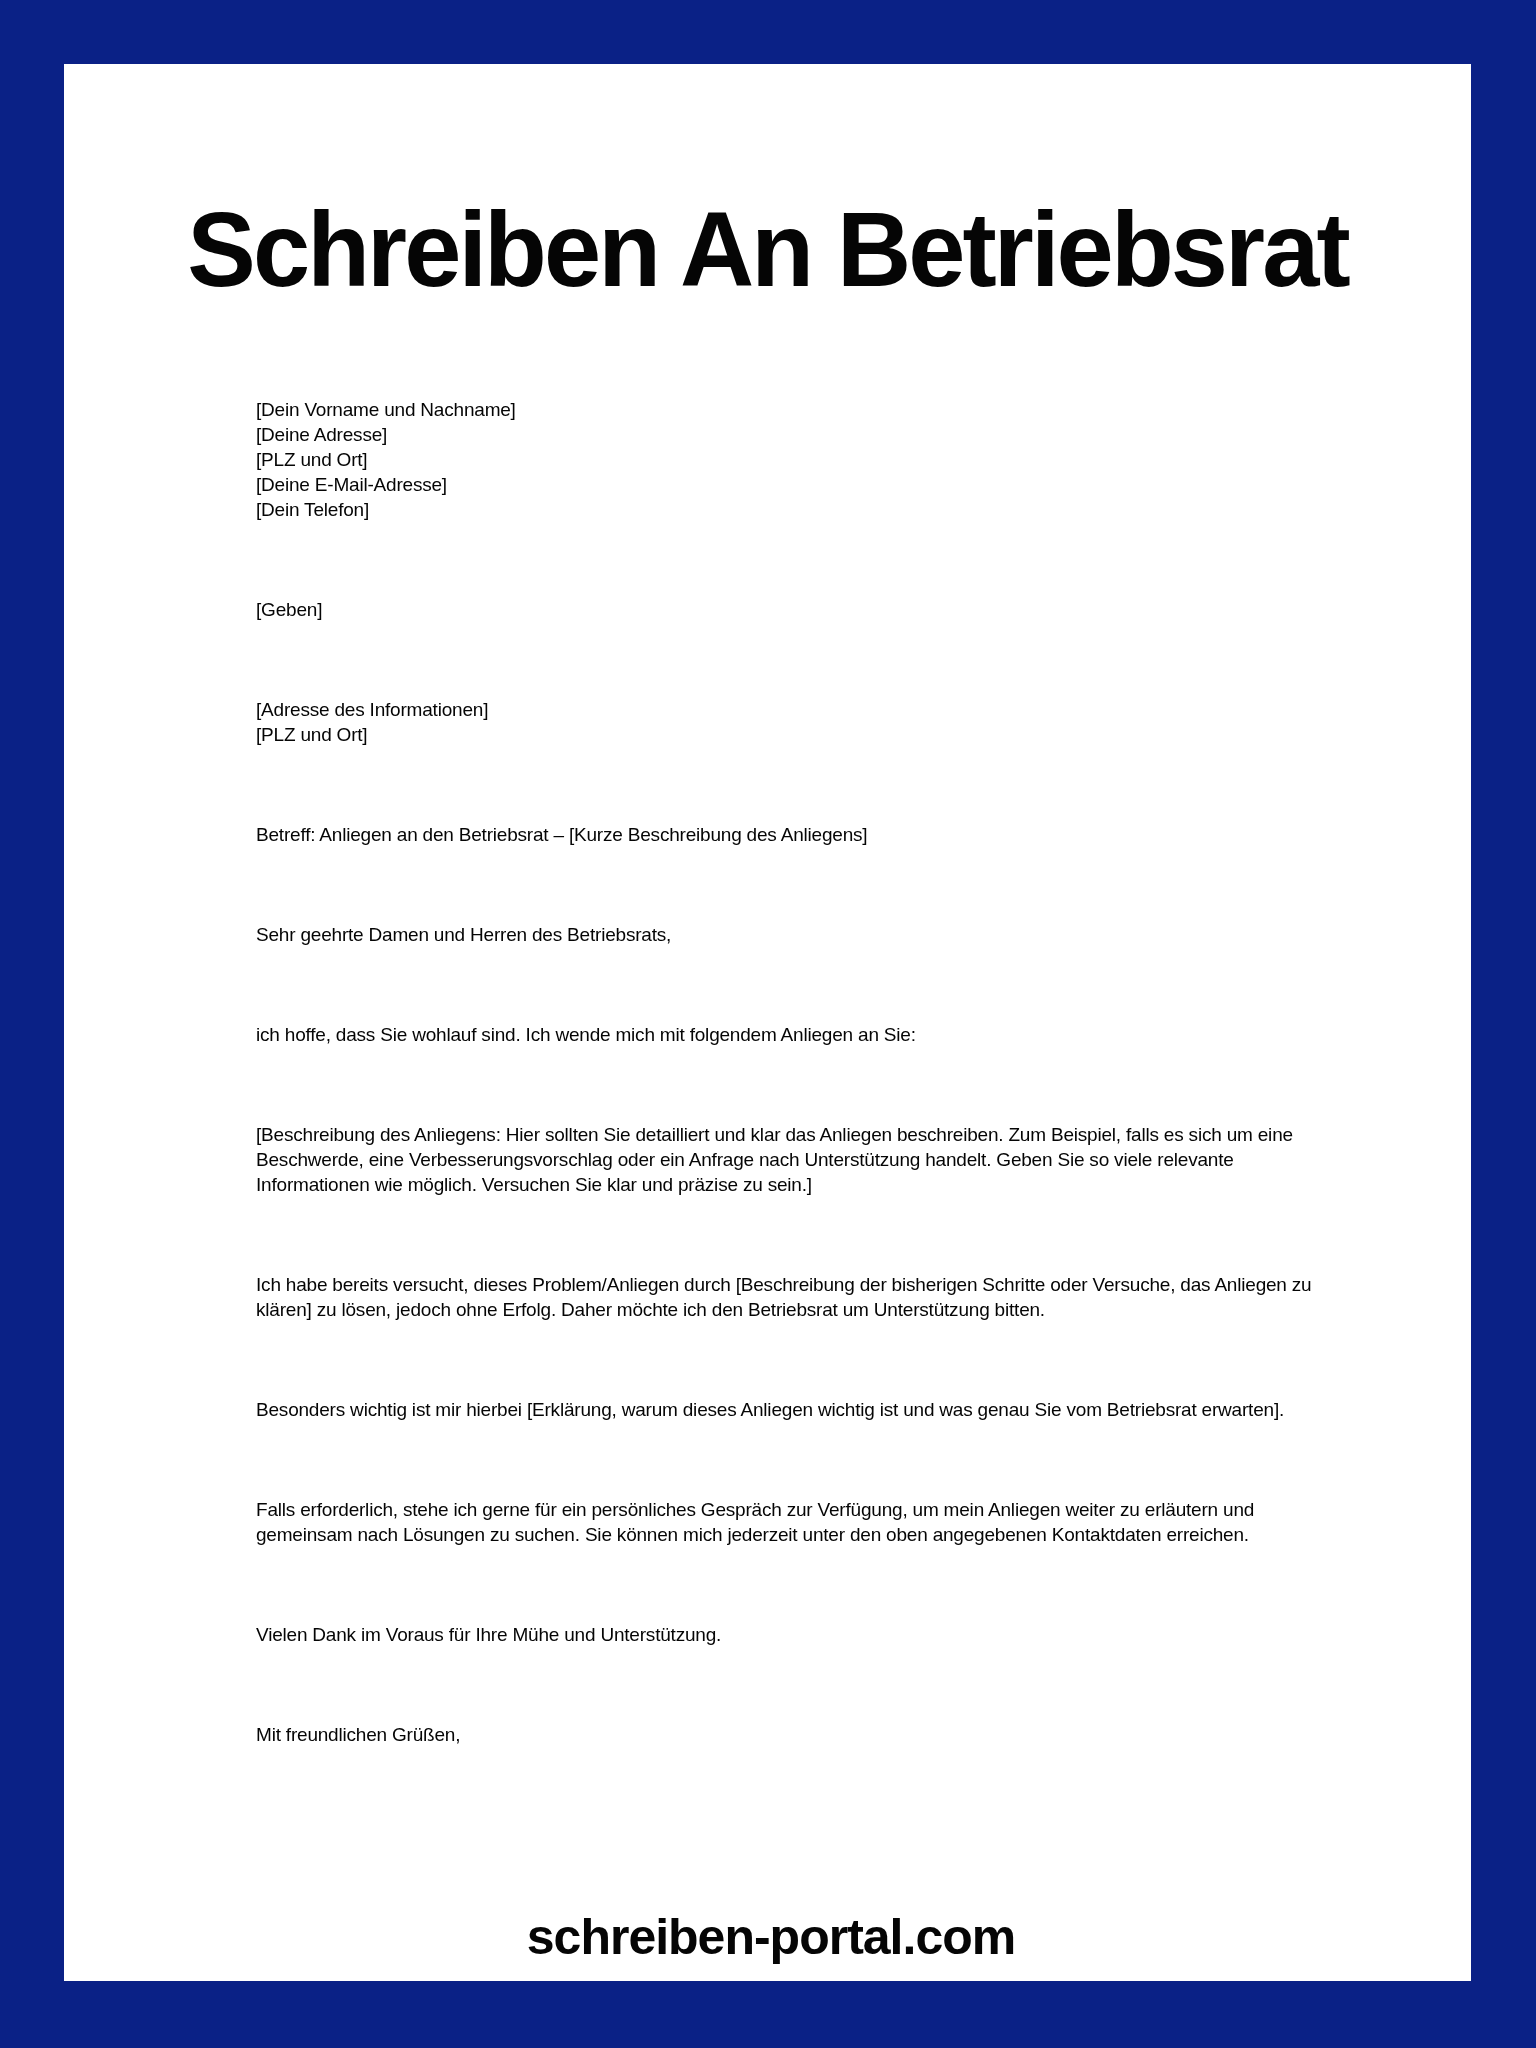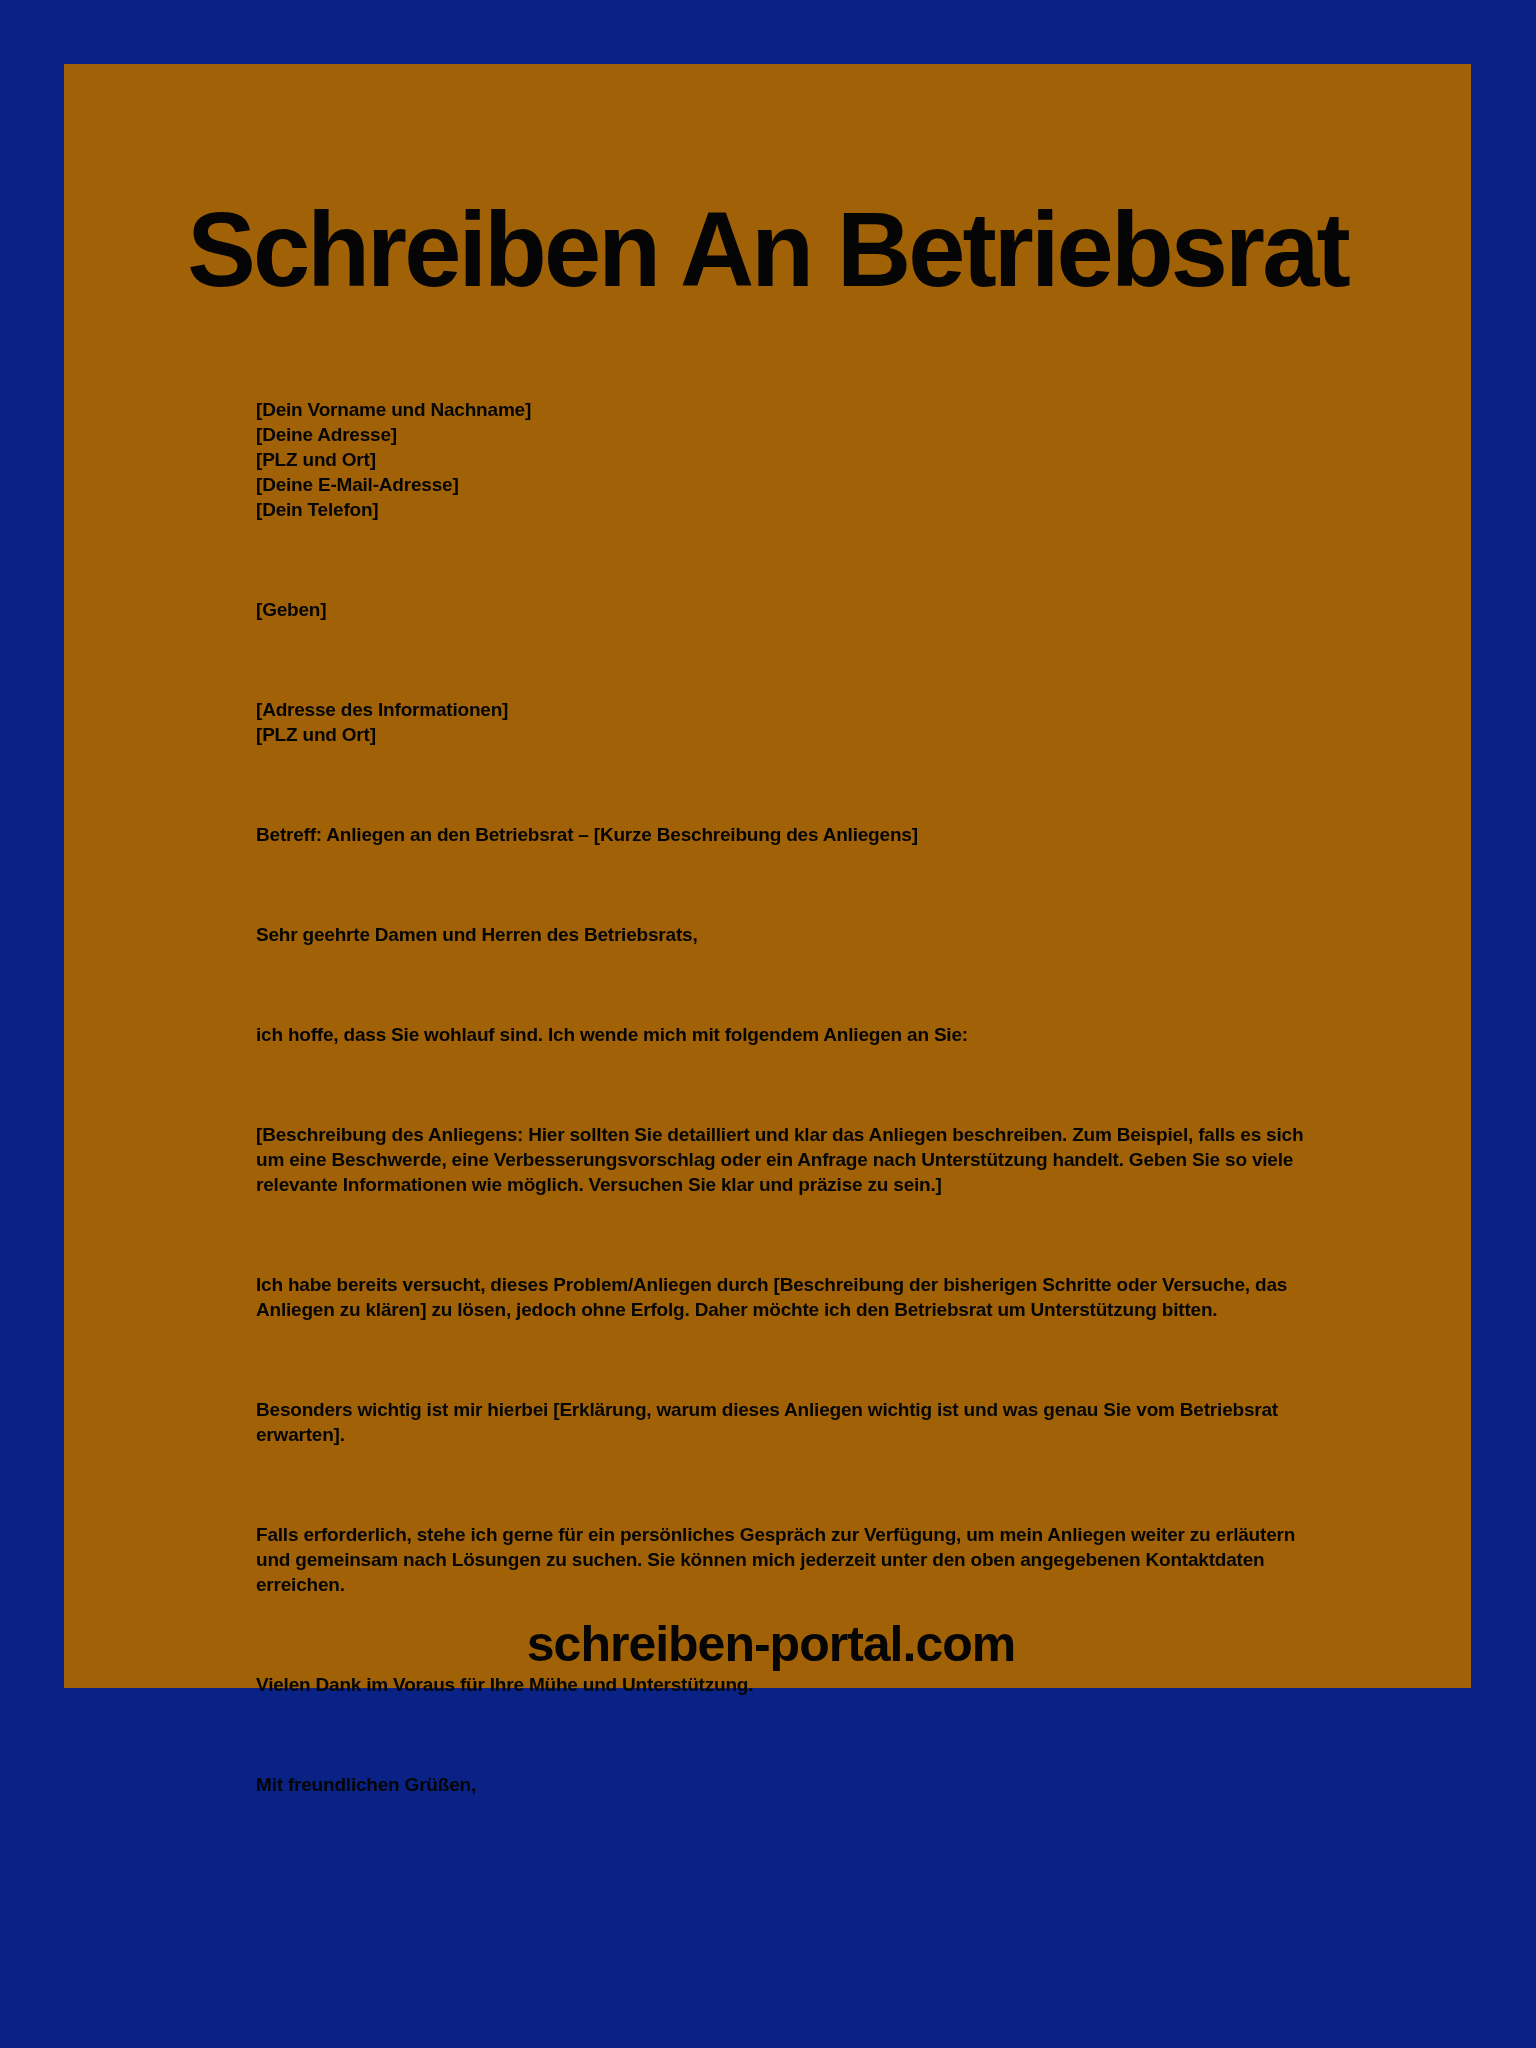--- a/index.html
+++ b/index.html
@@ -9,42 +9,42 @@
     height: 2048px;
     overflow: hidden;
     background: #0a2186;
     font-family: "Liberation Sans", sans-serif;
   }
   .page {
     position: absolute;
     left: 64px;
     top: 64px;
     width: 1407px;
-    height: 1624px;
-    background: #a16207;
+    height: 1917px;
+    background: #ffffff;
     color: #050505;
   }
   .title {
     margin: 0;
     padding-top: 132px;
     text-align: center;
     font-size: 106px;
     font-weight: 700;
     letter-spacing: -3px;
     line-height: 1;
     white-space: nowrap;
     transform: scaleX(0.97);
     transform-origin: center top;
   }
   .content {
     margin-top: 95px;
     padding-left: 192px;
     padding-right: 150px;
     font-size: 19px;
-    font-weight: 700;
+    font-weight: 400;
     line-height: 25px;
     letter-spacing: -0.2px;
   }
   .block { margin: 0 0 75px 0; }
   .block:last-child { margin-bottom: 16px; }
   .footer {
     position: absolute;
     left: 7px;
     right: 0;
     bottom: 16px;

